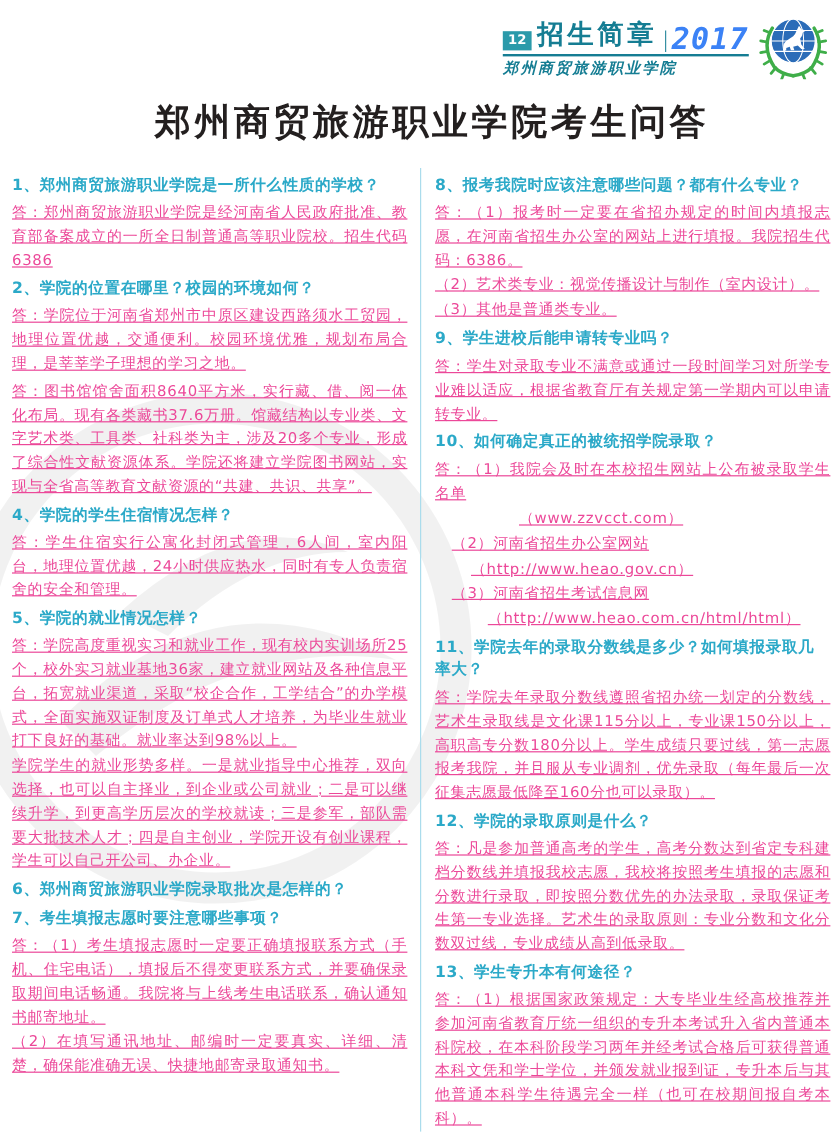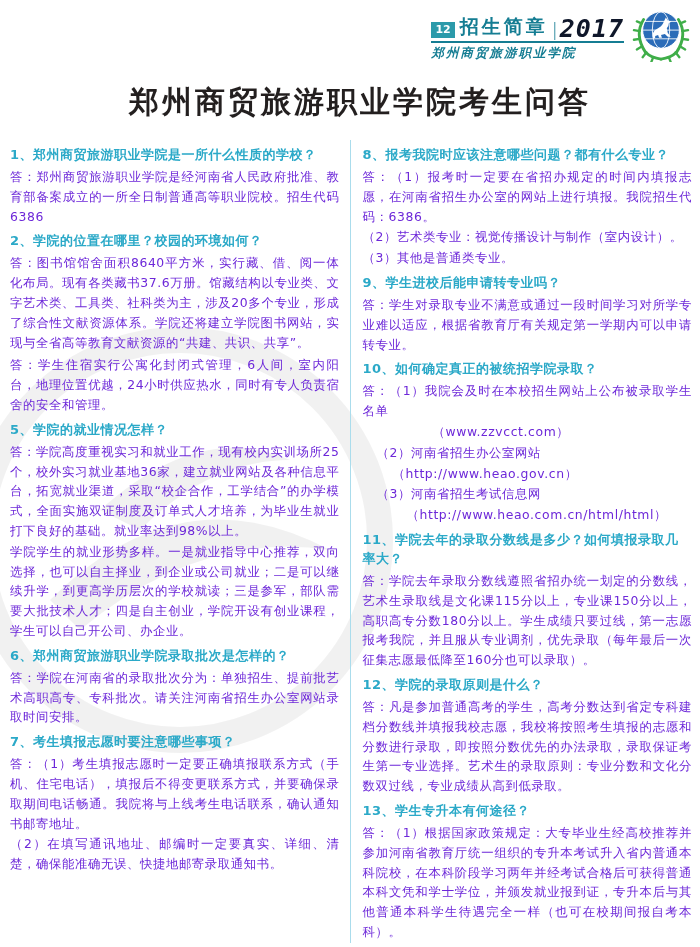--- a/index.html
+++ b/index.html
@@ -6,24 +6,24 @@
   body{font-family:"DejaVu Sans","Liberation Sans",sans-serif;}
   .page{position:relative;width:700px;height:947px;background:#fff;overflow:hidden;}
 
   
   .header{position:absolute;top:0;left:0;width:100%;height:62px;}
   .header-inner{position:absolute;right:8px;top:4px;display:flex;align-items:flex-end;}
   .header-text{text-align:left;margin-top:10px;}
   .header-top{display:flex;align-items:flex-end;border-bottom:2px solid #157d93;padding-bottom:1px;}
   .page-num{display:inline-block;background:#2b9aaa;color:#fff;font-size:11px;font-weight:bold;
     padding:2px 4px;margin-right:5px;line-height:12px;align-self:flex-end;margin-bottom:2px;}
-  .brochure{font-family:"DejaVu Serif","Liberation Serif",serif;color:#157d93;font-size:19px;
+  .brochure{font-family:"DejaVu Serif","Liberation Serif",serif;color:#157d93;font-size:22px;
     letter-spacing:3px;font-weight:bold;}
   .hsep{color:#157d93;font-size:18px;margin:0 2px 0 4px;font-weight:200;}
-  .year{font-family:"DejaVu Sans Mono","Liberation Mono",monospace;color:#0f172a;font-size:25px;
+  .year{font-family:"DejaVu Sans Mono","Liberation Mono",monospace;color:#3b82f6;font-size:25px;
     font-weight:bold;font-style:italic;letter-spacing:1px;line-height:22px;}
   .header-college{font-family:"DejaVu Serif","Liberation Serif",serif;font-style:italic;font-weight:bold;
     color:#157d93;font-size:12.5px;letter-spacing:2px;margin-top:2px;}
   .logo{width:62px;height:58px;margin-left:6px;}
 
   
   .title{position:absolute;top:82px;left:10px;width:100%;text-align:center;margin:0;
     font-size:30px;font-weight:bold;color:#231f1f;letter-spacing:3px;}
 
   
@@ -31,22 +31,22 @@
 
   
   .columns{position:absolute;top:140px;left:10px;right:8px;bottom:4px;display:flex;}
   .col{flex:1 1 0;}
   .col-left{padding-right:10px;}
   .col-right{padding-left:12px;}
   .divider{width:1px;background:#aadcec;flex:0 0 1px;}
 
   .qa{margin:0 0 3px 0;}
   .q{color:#2ba9c8;font-size:13px;font-weight:bold;margin:5px 0 3px 0;line-height:19px;letter-spacing:.5px;}
-  .qa p{color:#6d28d9;font-size:12.4px;line-height:19.8px;letter-spacing:.6px;margin:0 0 1px 0;
-    text-align:justify;}
+  .qa p{color:#ec4899;font-size:12.4px;line-height:19.8px;letter-spacing:.6px;margin:0 0 1px 0;
+    text-align:justify;text-decoration:underline;}
   .qa p.ind-1{padding-left:14px;}
   .qa p.ind-2{padding-left:30px;}
   .qa p.ind-3{padding-left:44px;}
   .qa p.ind-4{padding-left:70px;}
 </style>
 </head>
 <body>
 
 <div class="page">
 
@@ -89,35 +89,36 @@
   <h1 class="title">郑州商贸旅游职业学院考生问答</h1>
 
   <div class="columns">
     <div class="col col-left" id="col-left">
         <section class="qa">
           <h2 class="q">1、郑州商贸旅游职业学院是一所什么性质的学校？</h2>
           <p>答：郑州商贸旅游职业学院是经河南省人民政府批准、教育部备案成立的一所全日制普通高等职业院校。招生代码6386</p>
         </section>
         <section class="qa">
           <h2 class="q">2、学院的位置在哪里？校园的环境如何？</h2>
+          <p>答：学院位于河南省郑州市中原区建设西路须水工贸园，地理位置优越，交通便利。校园环境优雅，规划布局合理，是莘莘学子理想的学习之地。</p>
         </section>
         <section class="qa">
           <p>答：图书馆馆舍面积8640平方米，实行藏、借、阅一体化布局。现有各类藏书37.6万册。馆藏结构以专业类、文字艺术类、工具类、社科类为主，涉及20多个专业，形成了综合性文献资源体系。学院还将建立学院图书网站，实现与全省高等教育文献资源的“共建、共识、共享”。</p>
         </section>
         <section class="qa">
+          <h2 class="q">4、学院的学生住宿情况怎样？</h2>
           <p>答：学生住宿实行公寓化封闭式管理，6人间，室内阳台，地理位置优越，24小时供应热水，同时有专人负责宿舍的安全和管理。</p>
         </section>
         <section class="qa">
           <h2 class="q">5、学院的就业情况怎样？</h2>
           <p>答：学院高度重视实习和就业工作，现有校内实训场所25个，校外实习就业基地36家，建立就业网站及各种信息平台，拓宽就业渠道，采取“校企合作，工学结合”的办学模式，全面实施双证制度及订单式人才培养，为毕业生就业打下良好的基础。就业率达到98%以上。</p>
           <p>学院学生的就业形势多样。一是就业指导中心推荐，双向选择，也可以自主择业，到企业或公司就业；二是可以继续升学，到更高学历层次的学校就读；三是参军，部队需要大批技术人才；四是自主创业，学院开设有创业课程，学生可以自己开公司、办企业。</p>
         </section>
         <section class="qa">
           <h2 class="q">6、郑州商贸旅游职业学院录取批次是怎样的？</h2>
-          <p>答：学院在河南省的录取批次分为：单独招生、提前批艺术高职高专、专科批次。请关注河南省招生办公室网站录取时间安排。</p>
         </section>
         <section class="qa">
           <h2 class="q">7、考生填报志愿时要注意哪些事项？</h2>
           <p>答：（1）考生填报志愿时一定要正确填报联系方式（手机、住宅电话），填报后不得变更联系方式，并要确保录取期间电话畅通。我院将与上线考生电话联系，确认通知书邮寄地址。</p>
           <p>（2）在填写通讯地址、邮编时一定要真实、详细、清楚，确保能准确无误、快捷地邮寄录取通知书。</p>
         </section>
       </div>
     <div class="divider"></div>
     <div class="col col-right" id="col-right">
         <section class="qa">

